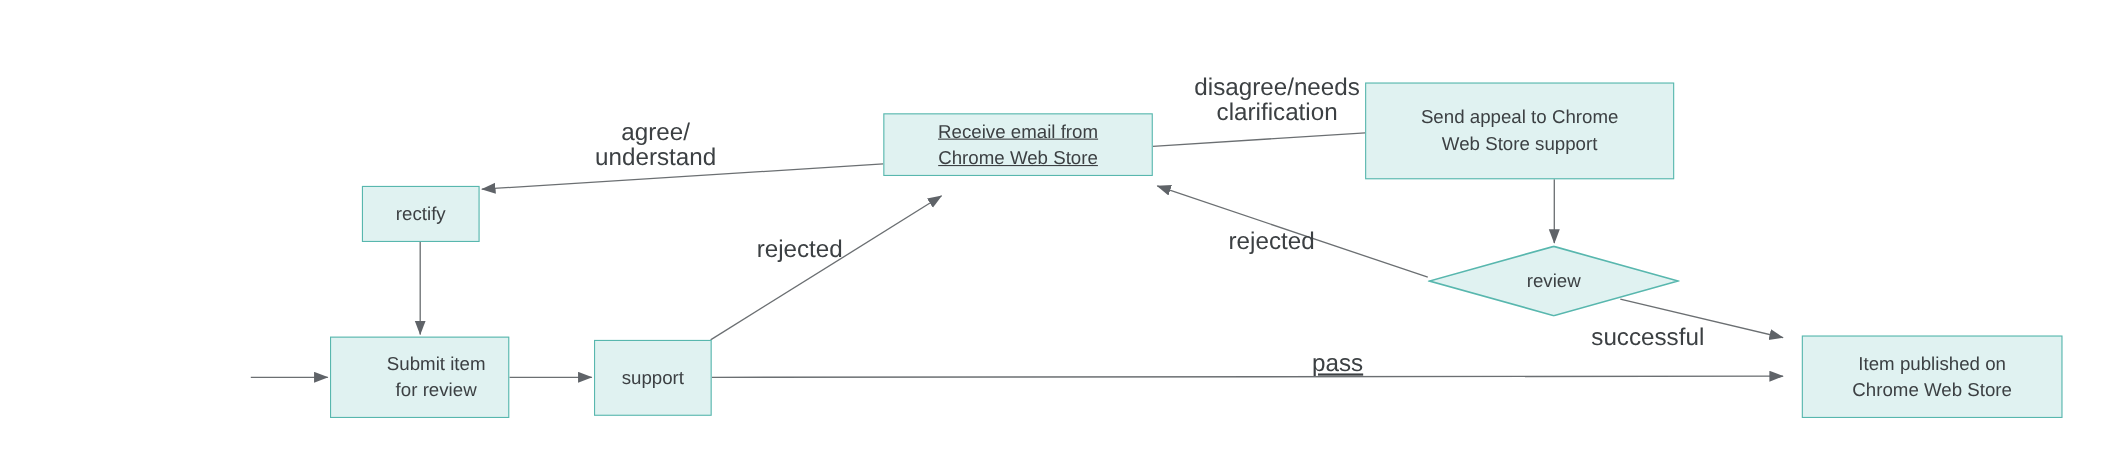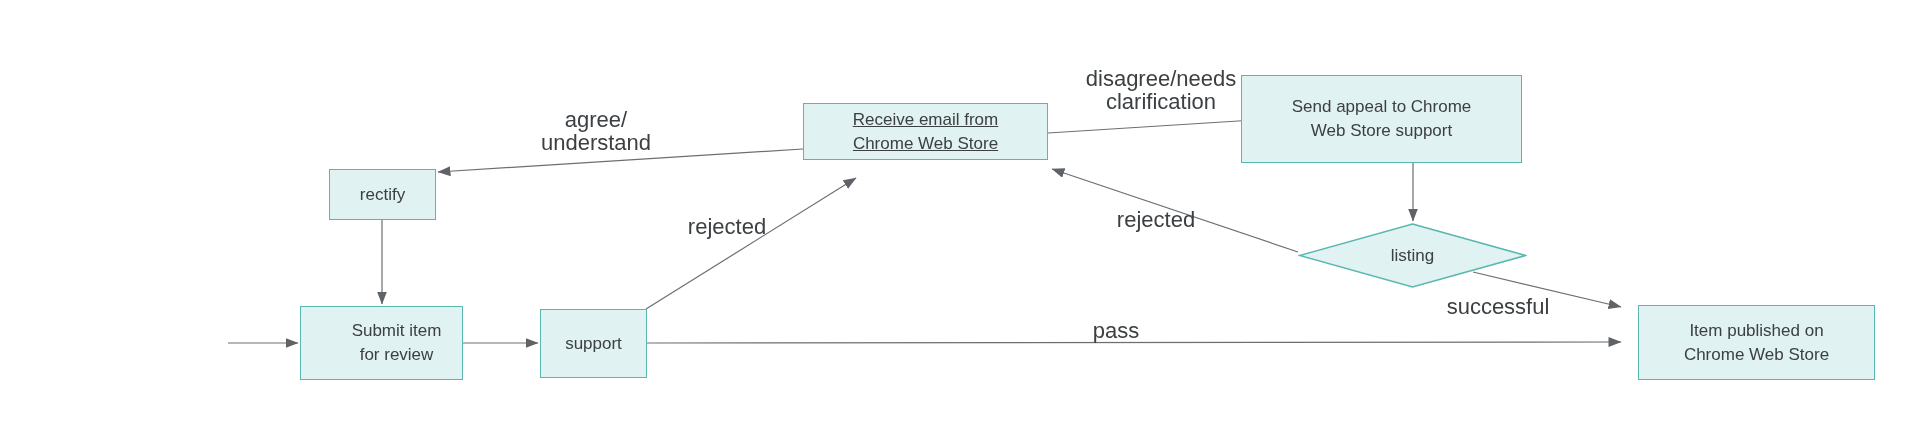--- a/index.html
+++ b/index.html
@@ -103,33 +103,33 @@
   <div class="node" style="left:803px; top:103px; width:245px; height:57px;text-decoration:underline;">Receive email from
 Chrome Web Store</div>
 
   <div class="node" style="left:1241px; top:75px; width:281px; height:88px;">Send appeal to Chrome
 Web Store support</div>
 
   <div class="node-diamond" style="left:1298px; top:223px; width:229px; height:65px;">
     <svg width="229" height="65" viewBox="0 0 229 65" xmlns="http://www.w3.org/2000/svg">
       <polygon points="114.5,1 227.5,32.5 114.5,64 1.5,32.5" fill="#e0f2f1" stroke="#58b7ae" stroke-width="1.5"></polygon>
     </svg>
-    <span class="label">listing</span>
+    <span class="label">review</span>
   </div>
 
   <div class="node" style="left:1623px; top:305px; width:237px; height:75px;margin-left:15px;">Item published on
 Chrome Web Store</div>
 
   <div class="edge-label" style="left:596px; top:131px;">agree/
 understand</div>
 
   <div class="edge-label" style="left:727px; top:226px;">rejected</div>
 
   <div class="edge-label" style="left:1161px; top:90px;">disagree/needs
 clarification</div>
 
   <div class="edge-label" style="left:1156px; top:219px;">rejected</div>
 
   <div class="edge-label" style="left:1498px; top:306px;">successful</div>
 
-  <div class="edge-label" style="left:1116px; top:330px;">pass</div>
+  <div class="edge-label" style="left:1216px; top:330px;text-decoration:underline;">pass</div>
 
 </div>
 
 </body></html>

